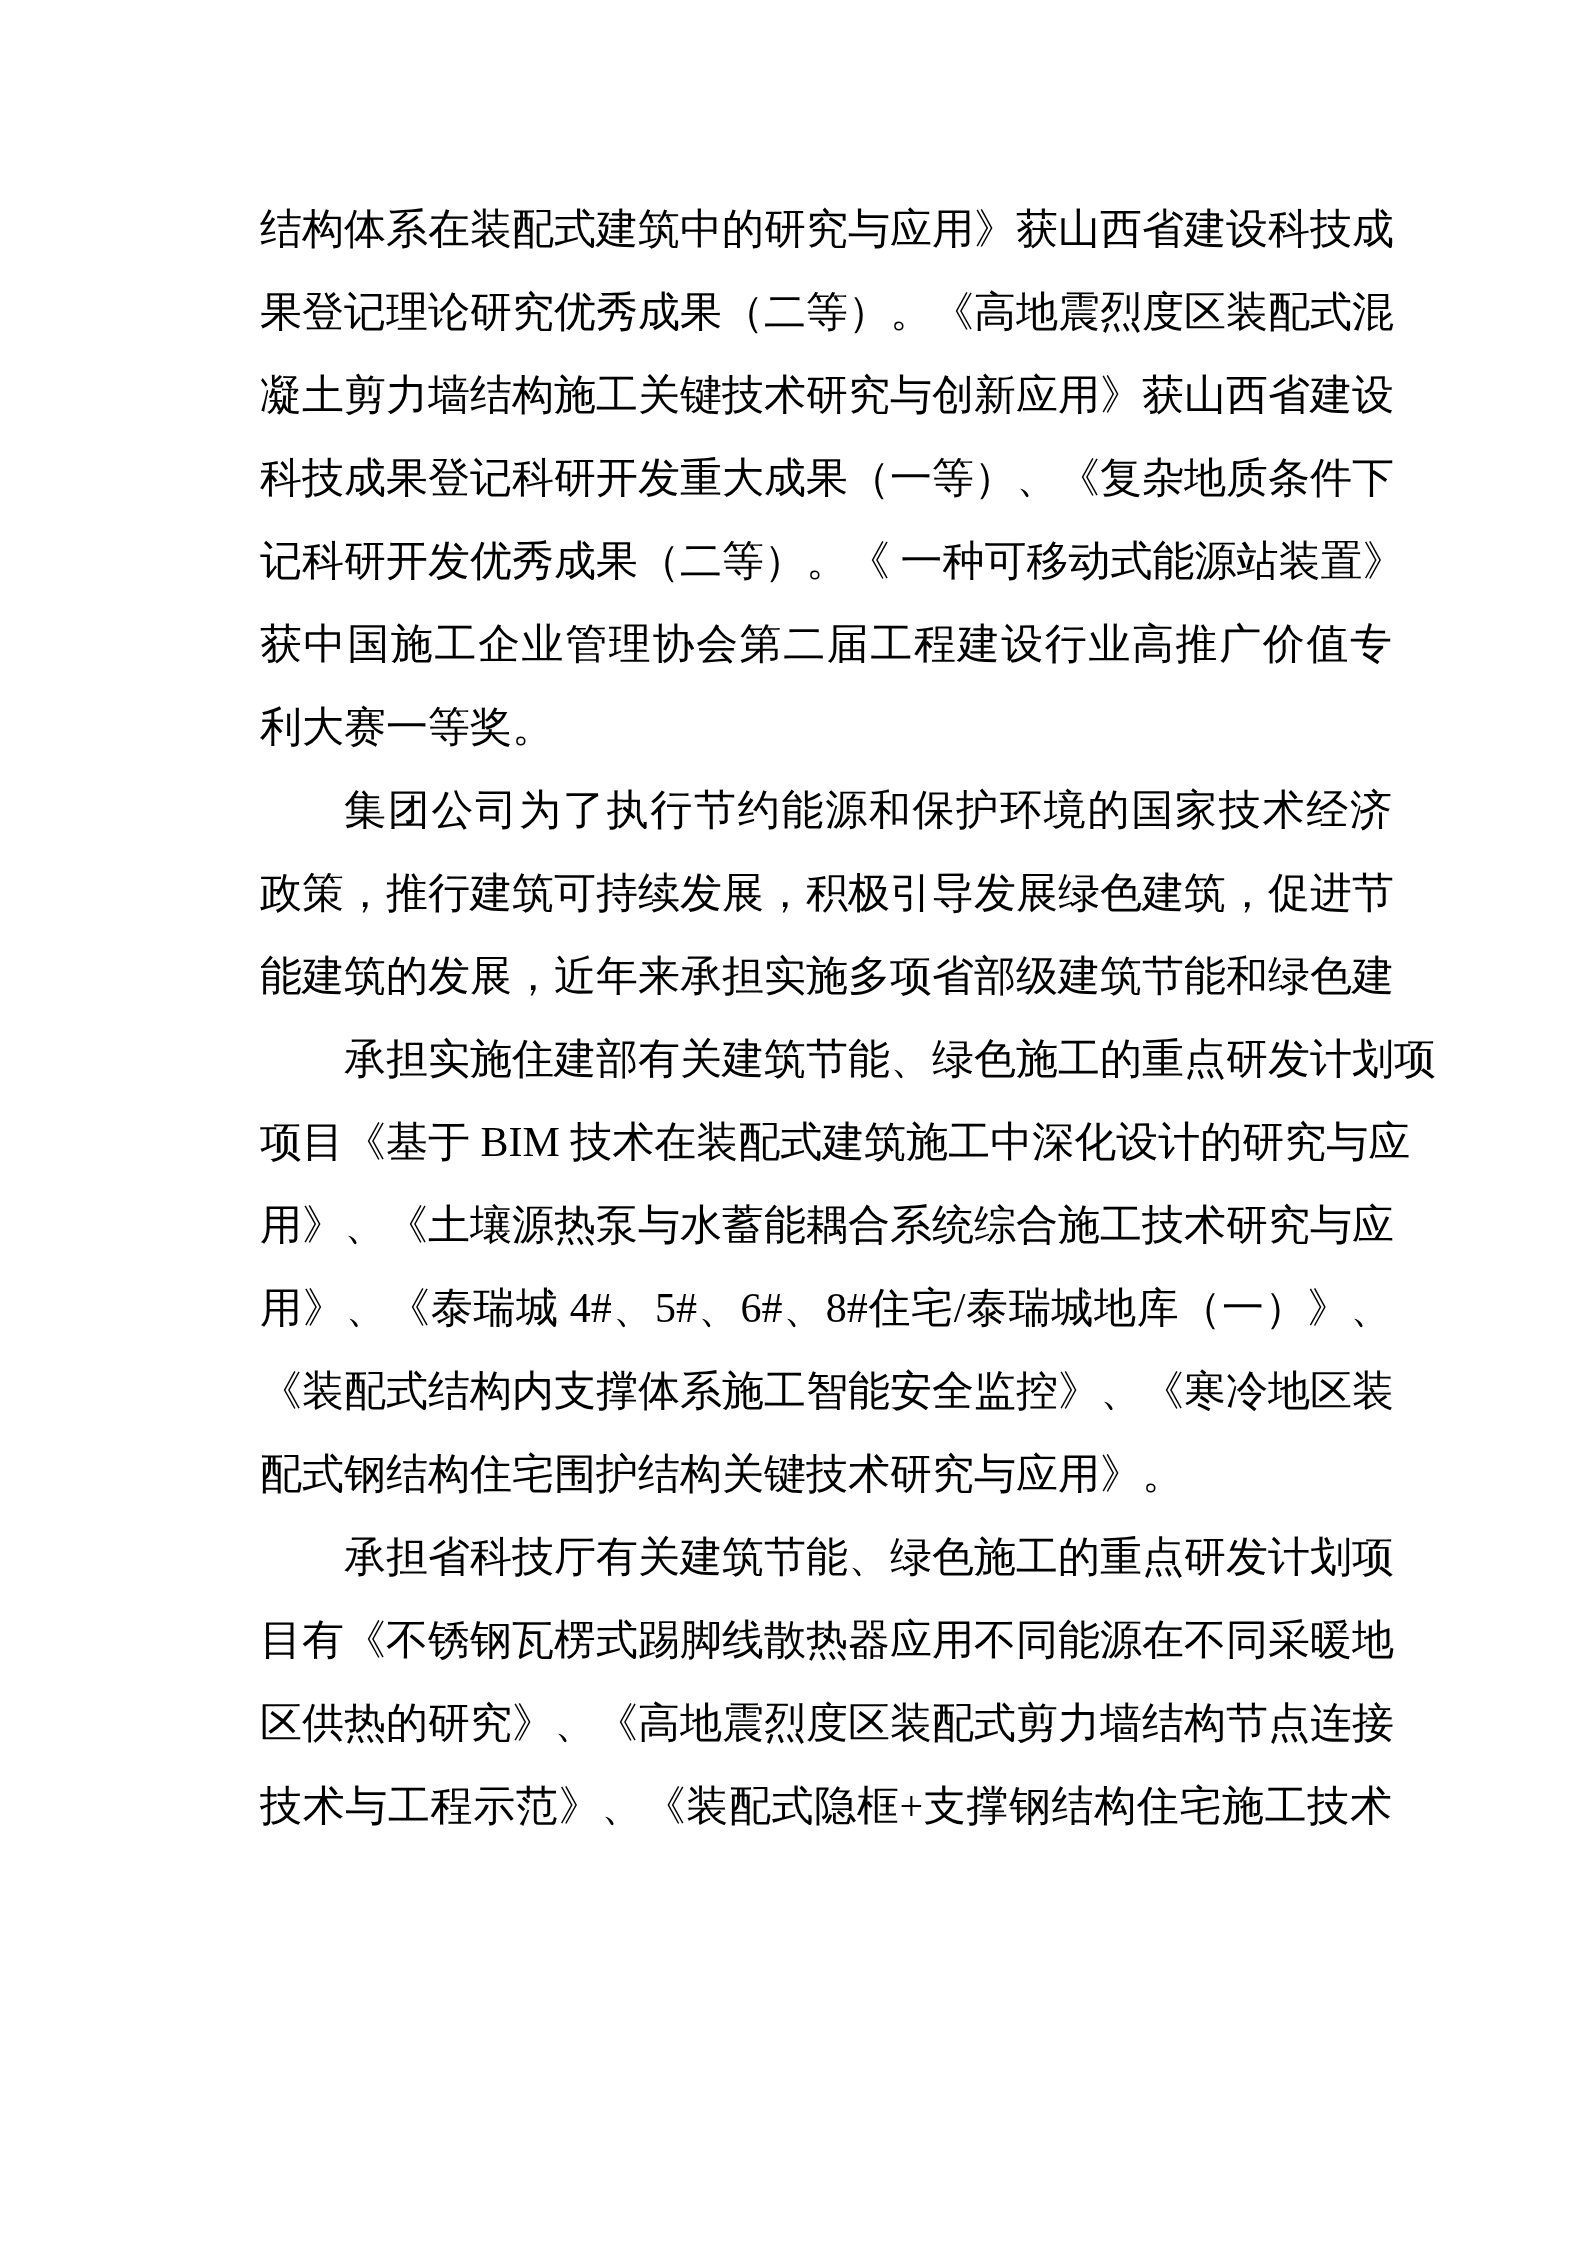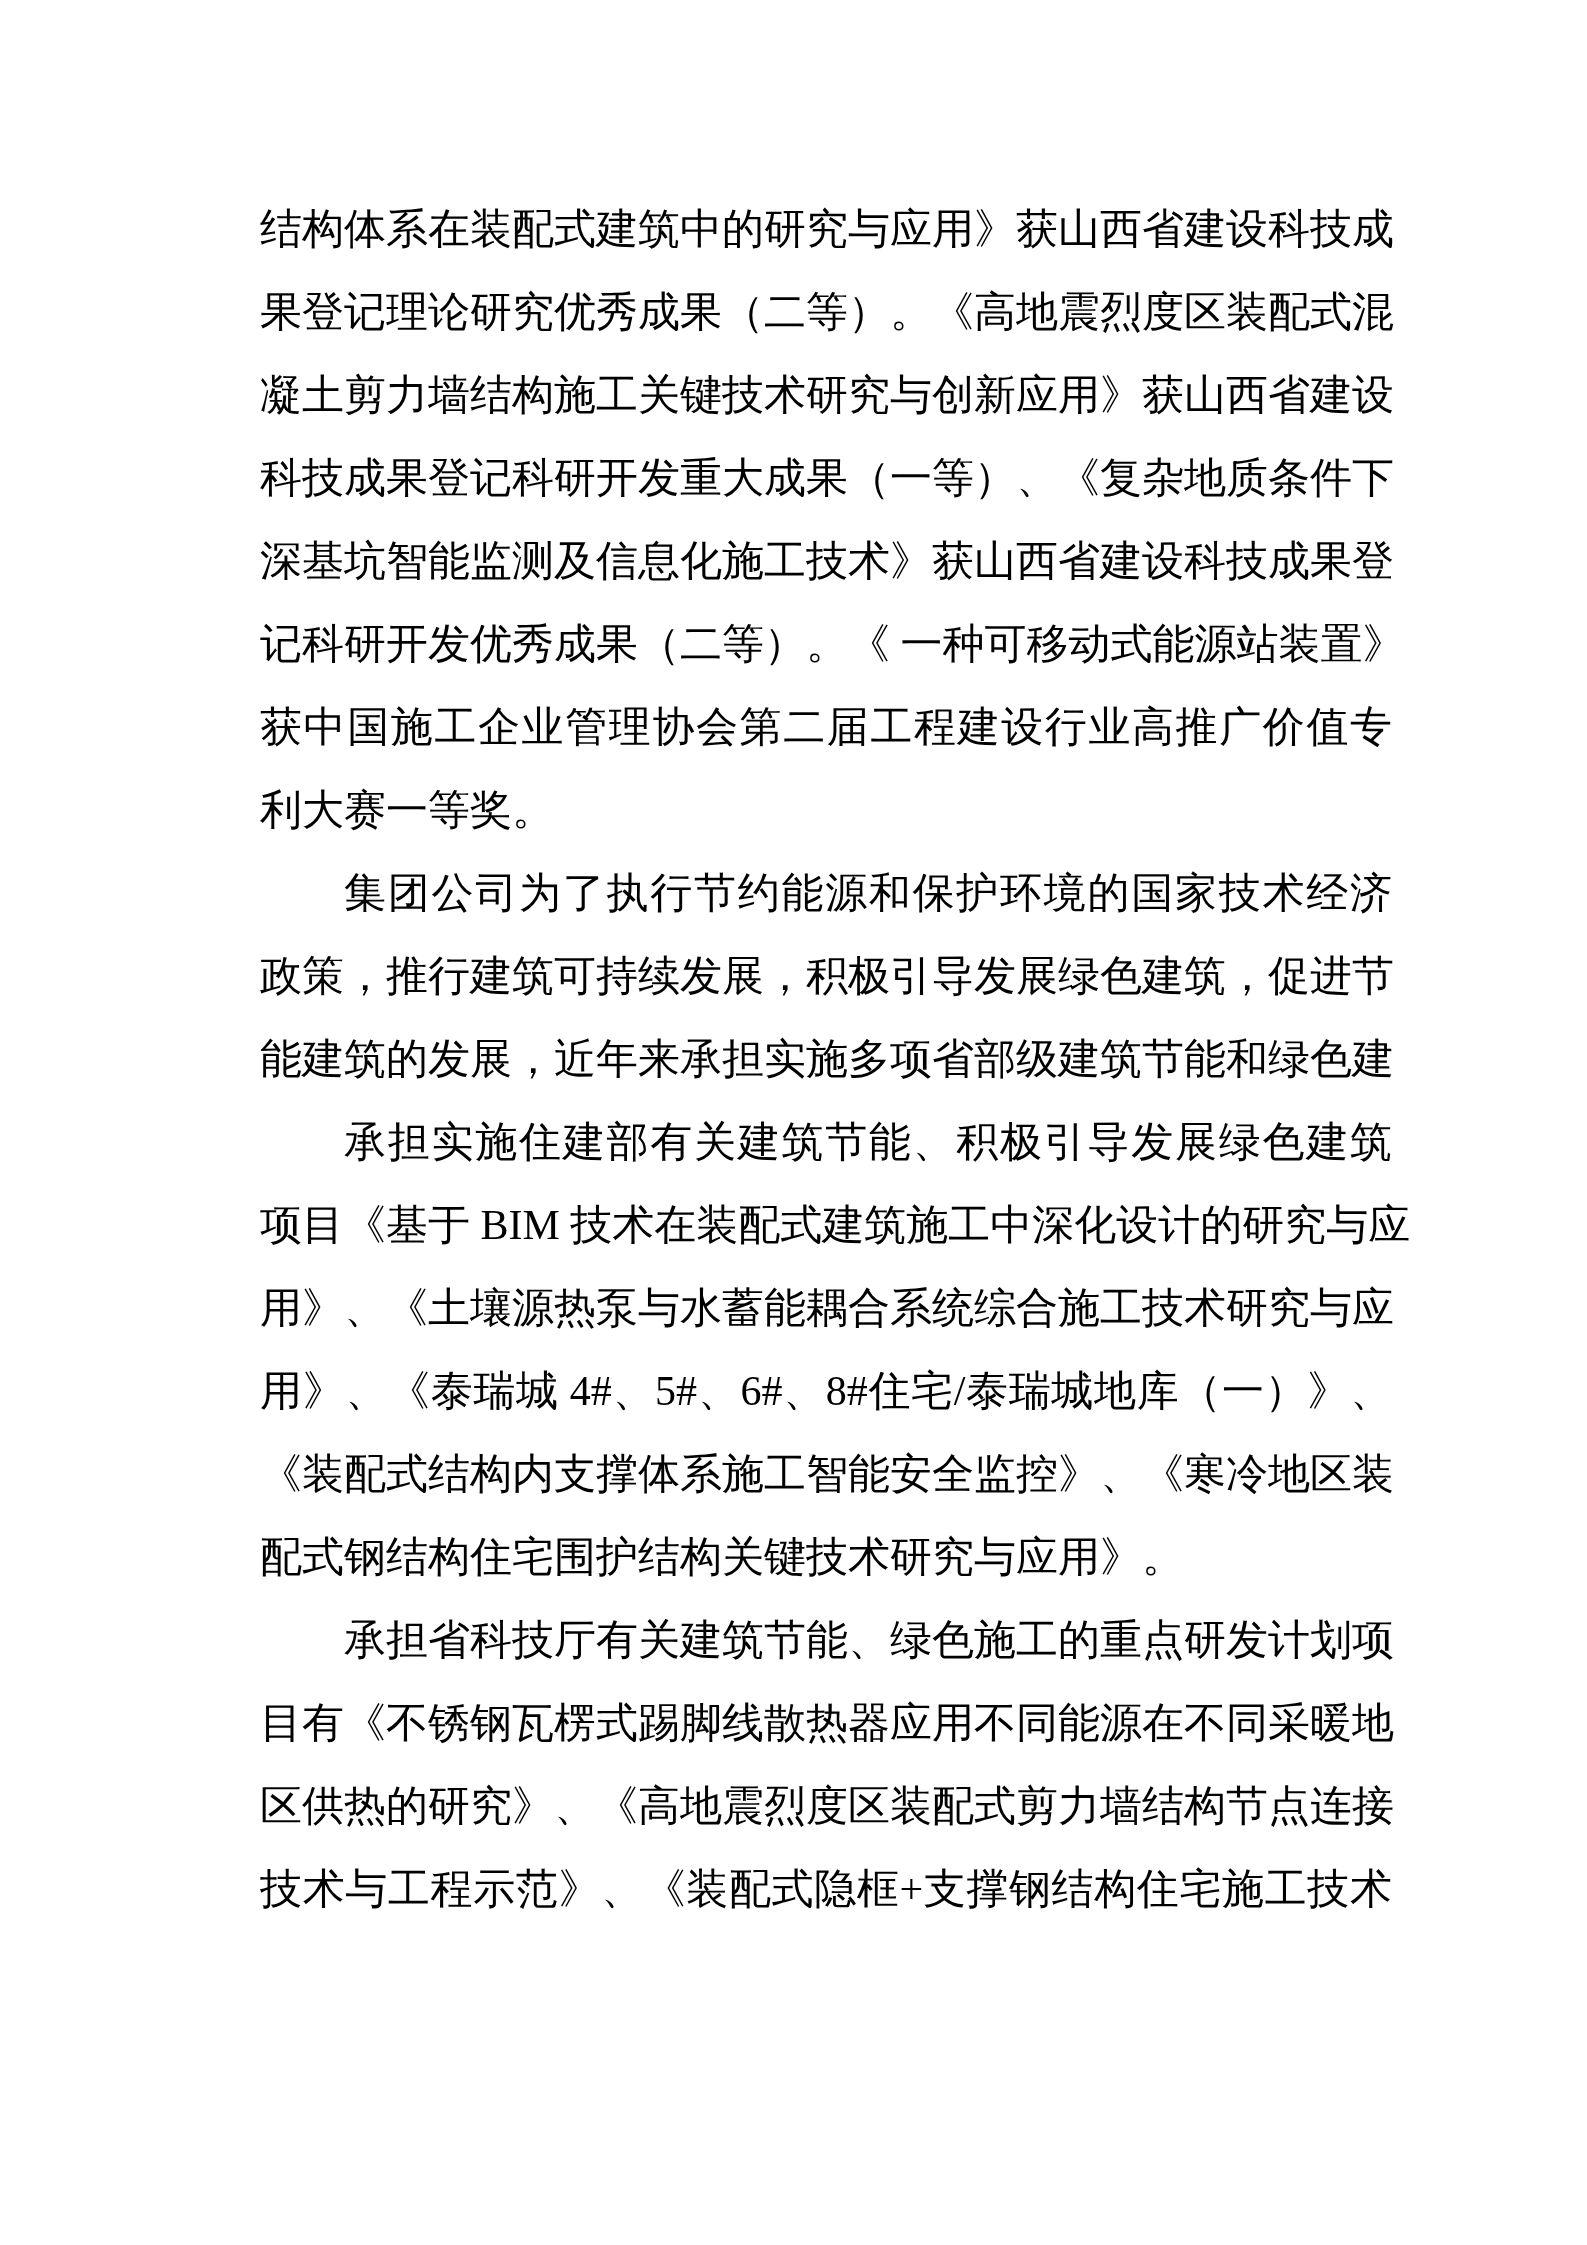--- a/index.html
+++ b/index.html
@@ -43,28 +43,27 @@
 </style>
 </head>
 <body>
 
 <div class="page">
   <div class="text-block">
     <p class="line">结构体系在装配式建筑中的研究与应用》获山西省建设科技成</p>
     <p class="line">果登记理论研究优秀成果（二等）。《高地震烈度区装配式混</p>
     <p class="line">凝土剪力墙结构施工关键技术研究与创新应用》获山西省建设</p>
     <p class="line">科技成果登记科研开发重大成果（一等）、《复杂地质条件下</p>
-    <p class="line">深基坑智能监测及信息化施工技术》获山西省建设科技成果登</p>
     <p class="line">记科研开发优秀成果（二等）。《 一种可移动式能源站装置》</p>
     <p class="line">获中国施工企业管理协会第二届工程建设行业高推广价值专</p>
     <p class="line para-end">利大赛一等奖。</p>
     <p class="line indent">集团公司为了执行节约能源和保护环境的国家技术经济</p>
     <p class="line">政策，推行建筑可持续发展，积极引导发展绿色建筑，促进节</p>
     <p class="line">能建筑的发展，近年来承担实施多项省部级建筑节能和绿色建</p>
-    <p class="line indent">承担实施住建部有关建筑节能、积极引导发展绿色建筑</p>
+    <p class="line indent">承担实施住建部有关建筑节能、绿色施工的重点研发计划项</p>
     <p class="line">项目《基于 BIM 技术在装配式建筑施工中深化设计的研究与应</p>
     <p class="line">用》、《土壤源热泵与水蓄能耦合系统综合施工技术研究与应</p>
     <p class="line">用》、《泰瑞城 4#、5#、6#、8#住宅/泰瑞城地库（一）》、</p>
     <p class="line">《装配式结构内支撑体系施工智能安全监控》、《寒冷地区装</p>
     <p class="line para-end">配式钢结构住宅围护结构关键技术研究与应用》。</p>
     <p class="line indent">承担省科技厅有关建筑节能、绿色施工的重点研发计划项</p>
     <p class="line">目有《不锈钢瓦楞式踢脚线散热器应用不同能源在不同采暖地</p>
     <p class="line">区供热的研究》、《高地震烈度区装配式剪力墙结构节点连接</p>
     <p class="line">技术与工程示范》、《装配式隐框+支撑钢结构住宅施工技术</p>
   </div>

